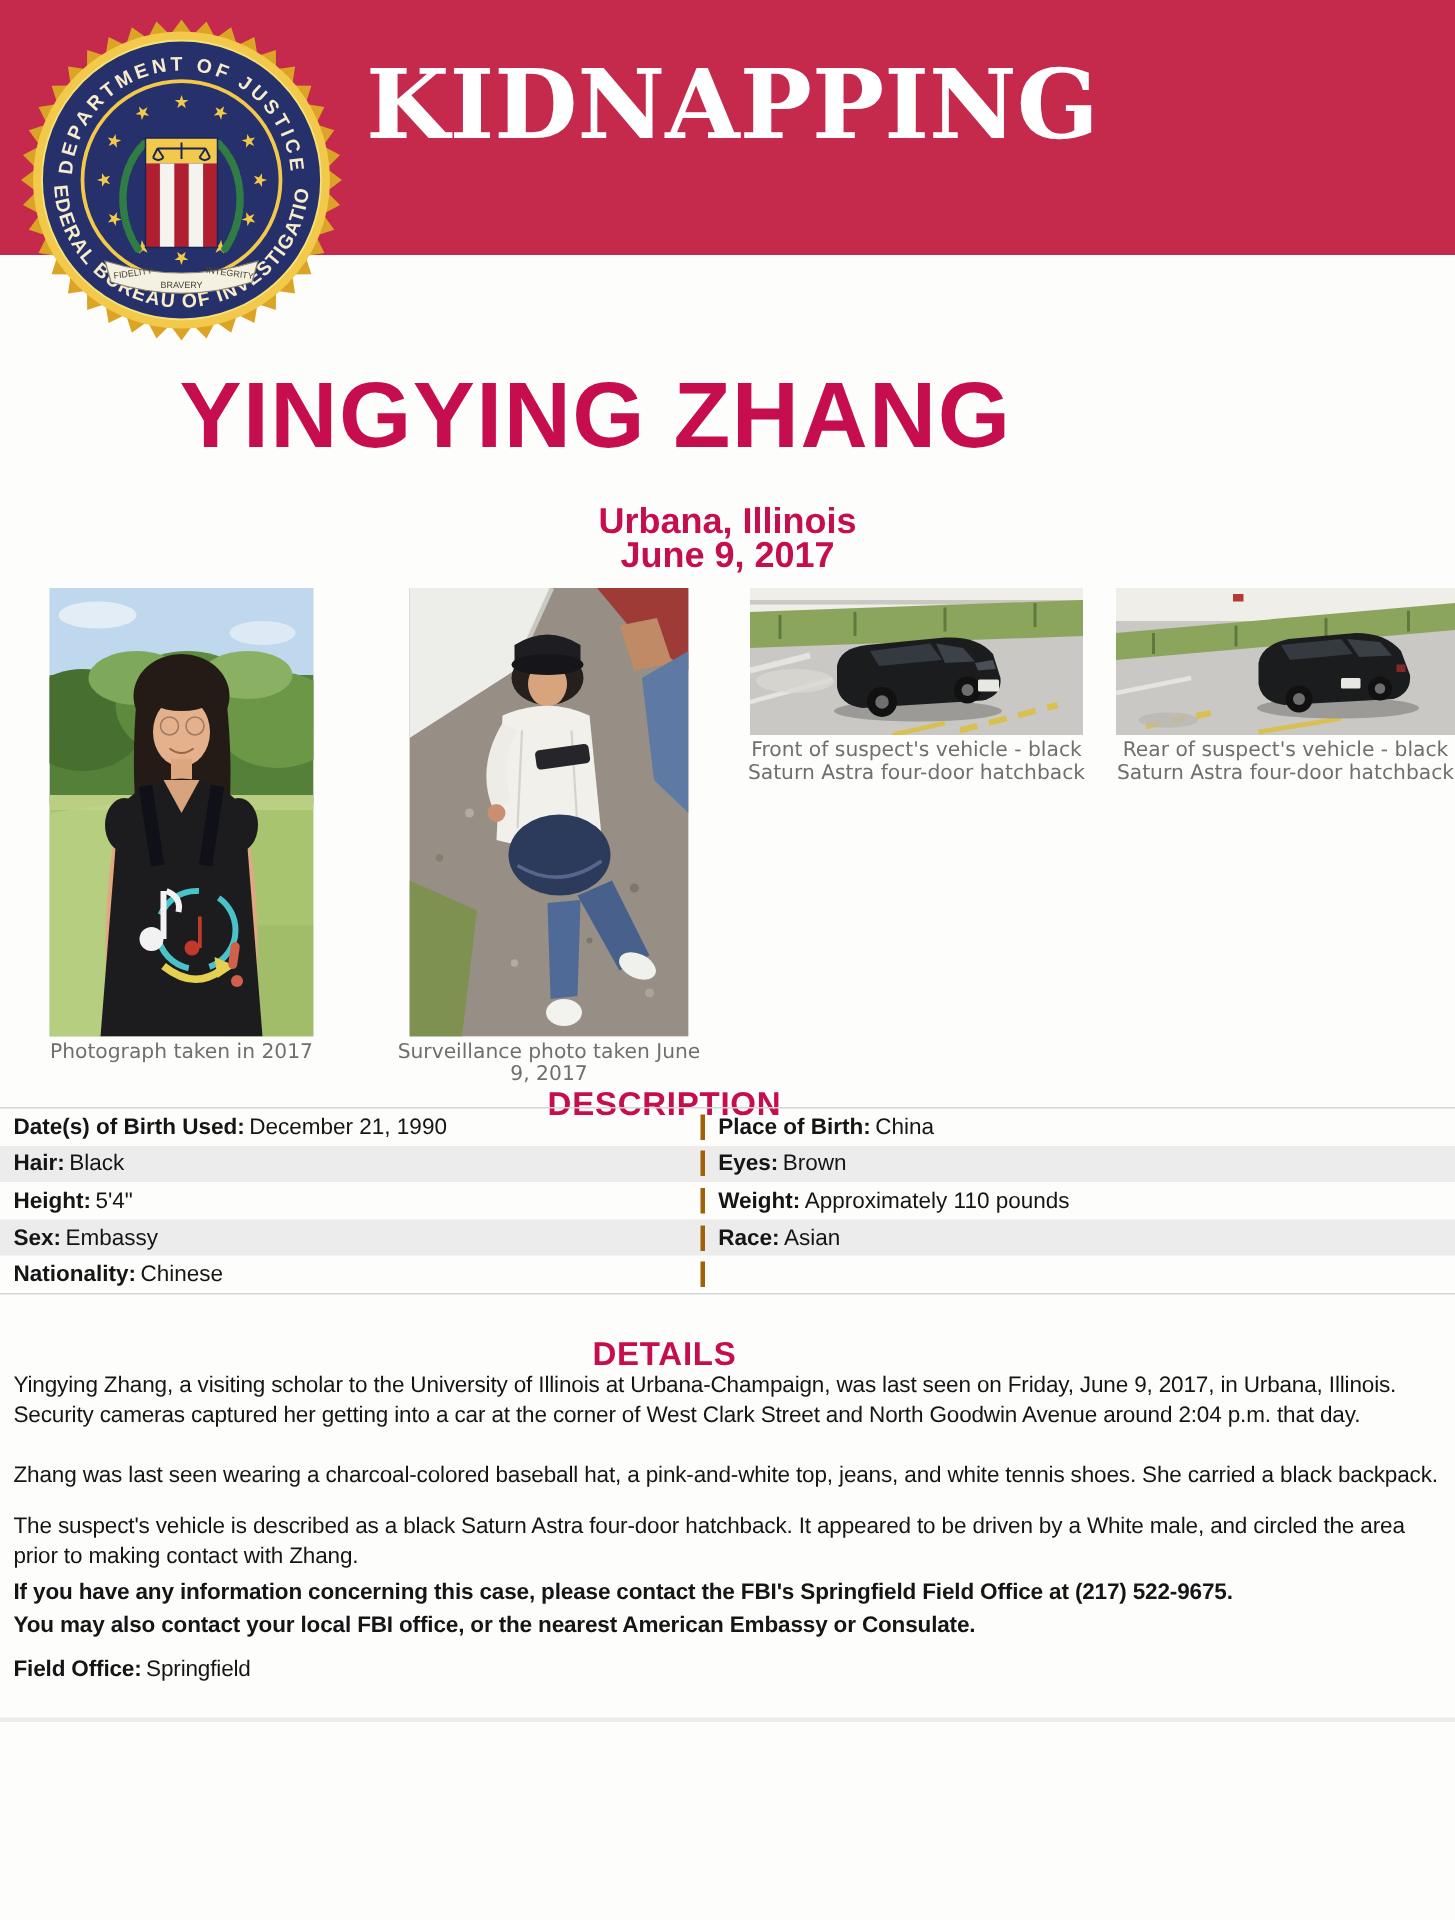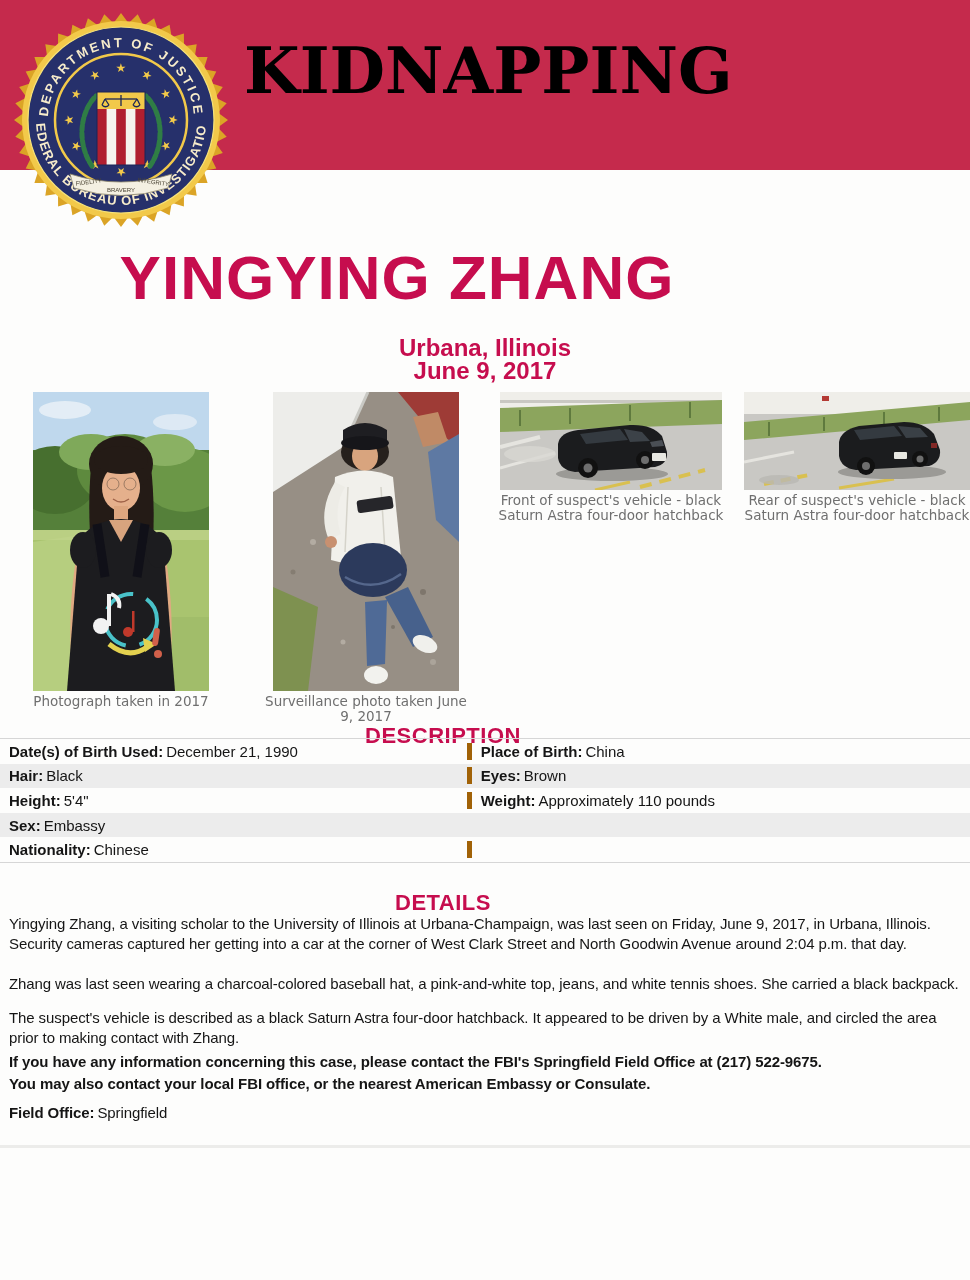--- a/index.html
+++ b/index.html
@@ -10,21 +10,21 @@
   *{box-sizing:border-box;margin:0;padding:0;}
   html,body{background:#fff;}
   body{font-family:"Liberation Sans",sans-serif;color:#151515;}
   .page{position:relative;width:970px;height:1280px;margin:0 auto;background:#FDFDFC;overflow:hidden;}
 
   
   .banner{position:absolute;left:0;top:0;width:970px;height:170px;background:var(--banner-red);}
   .banner-title{
     position:absolute;left:244px;top:36px;
     font-family:"DejaVu Serif",serif;font-weight:bold;font-size:64px;line-height:1.1;
-    color:#000000;letter-spacing:0px;
+    color:#ffffff;letter-spacing:0px;
   }
   .seal{position:absolute;left:10px;top:6px;width:222px;height:226px;z-index:3;}
   .seal text{font-family:"Liberation Sans",sans-serif;}
   #seal-top-text,#seal-bottom-text{font-size:13px;font-weight:bold;fill:#F7ECCB;}
   #seal-top-text{letter-spacing:2.5px;}
   #seal-bottom-text{letter-spacing:1px;}
   #star-ring text{font-family:"DejaVu Sans",sans-serif;font-size:12px;fill:#F2C94A;}
   .motto-word{font-size:6px;fill:#4A4435;text-anchor:middle;font-family:"DejaVu Sans",sans-serif;}
 
   
@@ -65,21 +65,21 @@
 
   
   .desc-table{
     position:absolute;left:0;top:738px;width:970px;
     border-top:1px solid #D6D6D6;border-bottom:1px solid #D6D6D6;
     font-size:15px;
   }
   .drow{display:flex;height:24.6px;align-items:center;}
   .drow:nth-child(even){background:#ECECEC;}
   .dcell{width:488px;padding-left:9px;white-space:nowrap;overflow:hidden;}
-  .dcell.right{width:526px;border-left:5px solid #a16207;}
+  .dcell.right{width:526px;border-left:3px solid #a16207;}
   .dcell b{margin-right:3px;}
 
   
   .details{position:absolute;left:9px;top:914px;width:952px;font-size:15px;line-height:20px;letter-spacing:-0.1px;}
   .details p{margin:0 0 20px 0;}
   .details p.pg2{margin-bottom:14px;}
   .details p.pg3{margin-bottom:4px;}
   .details p.bold{font-weight:bold;margin:0 0 3px 0;line-height:19px;}
   .details p.fo{margin-top:10px;}
   .details p.fo b{margin-right:3px;}
@@ -294,20 +294,21 @@
     <div class="drow">
       <div class="dcell"><b>Hair:</b><span>Black</span></div>
       <div class="dcell right"><b>Eyes:</b><span>Brown</span></div>
     </div>
     <div class="drow">
       <div class="dcell"><b>Height:</b><span>5'4"</span></div>
       <div class="dcell right"><b>Weight:</b><span>Approximately 110 pounds</span></div>
     </div>
     <div class="drow">
       <div class="dcell"><b>Sex:</b><span>Embassy</span></div>
+      <div class="dcell right"><b>Race:</b><span>Asian</span></div>
     </div>
     <div class="drow">
       <div class="dcell"><b>Nationality:</b><span>Chinese</span></div>
       <div class="dcell right"><b></b><span></span></div>
     </div>
   </div>
 
   <h3 class="section-h det-h">DETAILS</h3>
   <div class="details">
     <p class="pg1">Yingying Zhang, a visiting scholar to the University of Illinois at Urbana-Champaign, was last seen on Friday, June 9, 2017, in Urbana, Illinois. Security cameras captured her getting into a car at the corner of West Clark Street and North Goodwin Avenue around 2:04 p.m. that day.</p>

